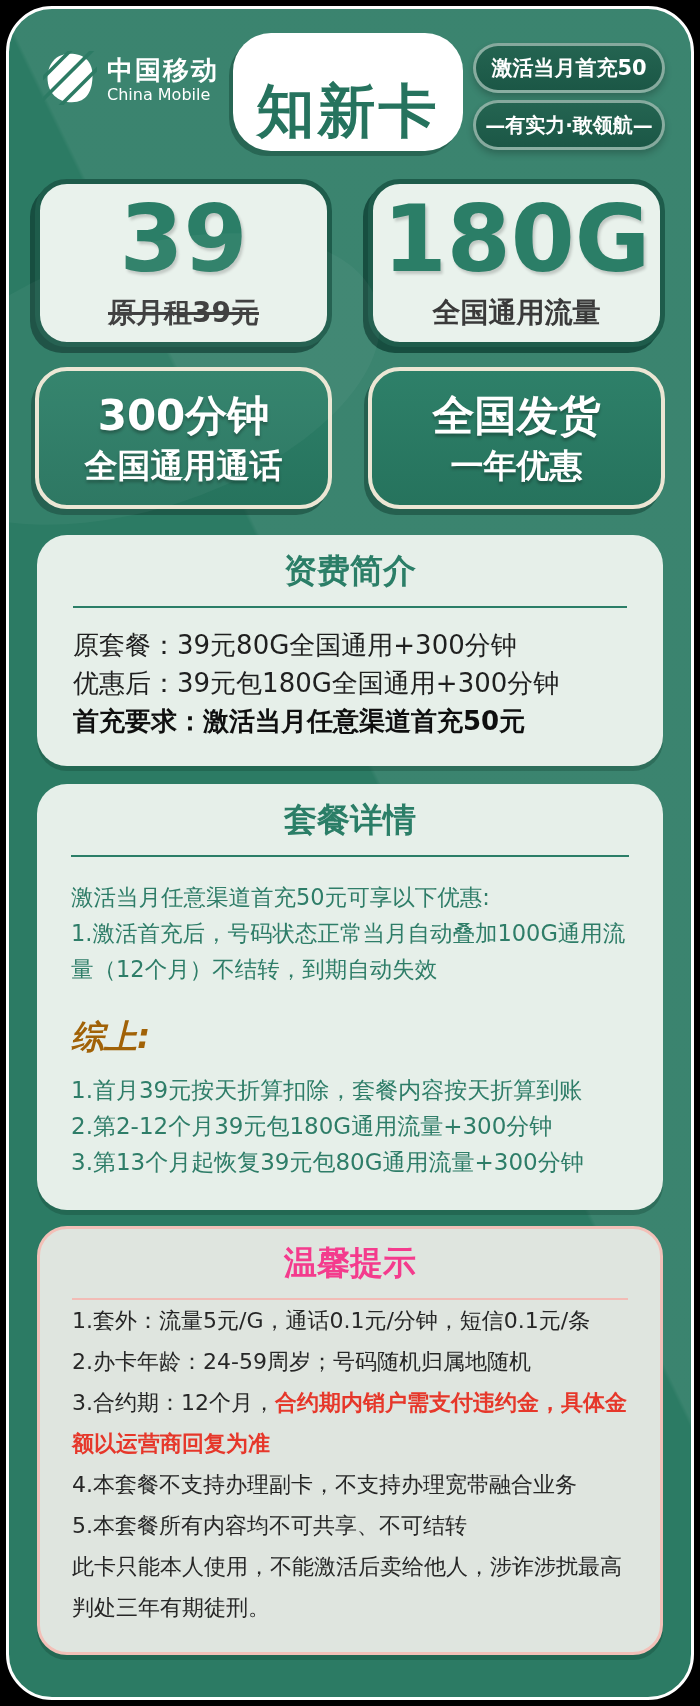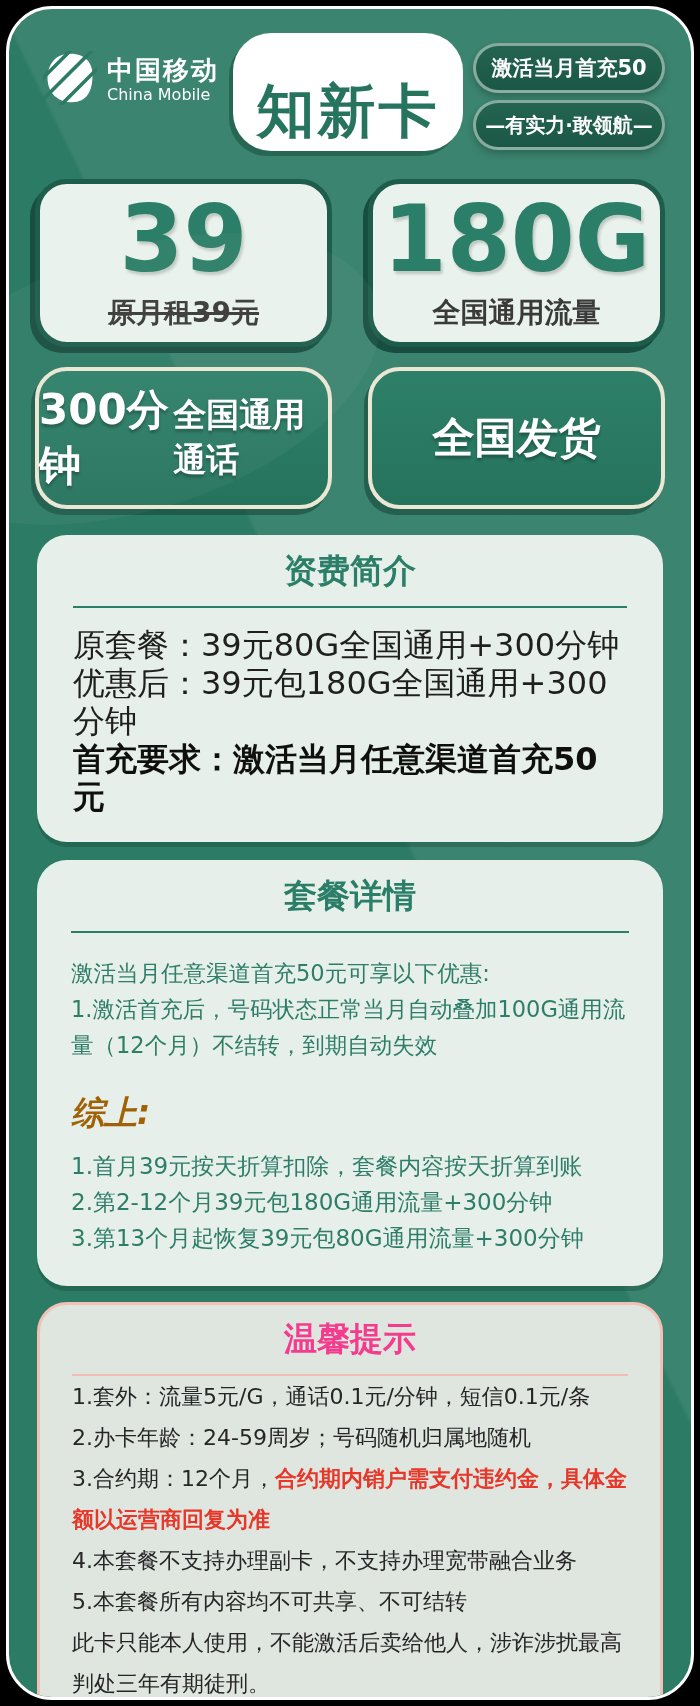--- a/index.html
+++ b/index.html
@@ -61,21 +61,21 @@
     font-size:92px;font-weight:800;color:#2b7e67;line-height:1;
     text-shadow:2px 3px 3px rgba(0,0,0,.18);
   }
   .big-note{margin-top:8px;font-size:28px;font-weight:bold;color:#3a3a3a;}
   .strike{text-decoration:line-through;text-decoration-thickness:3px;}
   .pill-card{
     width:297px;height:142px;box-sizing:border-box;
     background:linear-gradient(180deg,#2e8069,#26735d);
     border:4px solid #ece6d4;border-radius:32px;
     box-shadow:-4px 6px 0 rgba(16,60,48,.5);
-    display:flex;flex-direction:row;align-items:center;justify-content:center;color:#fff;
+    display:flex;flex-direction:column;align-items:center;justify-content:center;color:#fff;
   }
   .pill-l1{font-size:42px;font-weight:800;text-shadow:0 3px 3px rgba(0,0,0,.28);}
   .pill-l2{font-size:33px;font-weight:800;text-shadow:0 3px 3px rgba(0,0,0,.28);}
 
   
   .section{
     width:626px;box-sizing:border-box;margin:0 auto;
     background:#e6efe9;border-radius:30px;
     box-shadow:0 5px 0 rgba(16,60,48,.3);
   }
@@ -84,21 +84,21 @@
   .sec-tips{
     margin-top:16px;padding:14px 32px 24px;
     background:#dfe5df;border:3px solid #f3c0b8;
   }
   .section-title{text-align:center;font-size:33px;font-weight:800;color:#2b7e67;line-height:40px;}
   .section-title.pink{color:#f43b8d;}
   .divider{height:2px;background:#2b7e67;margin-top:15px;}
   .divider.pink{background:#f2bcb6;height:2px;}
 
   .fee-body{margin-top:18px;}
-  .fee-line{font-size:32px;color:#1f1f1f;line-height:38px;}
+  .fee-line{font-size:26px;color:#1f1f1f;line-height:38px;}
   .fee-line.bold{font-weight:800;color:#0f0f0f;}
 
   .detail-body{margin-top:22px;font-size:22.5px;color:#2e7d68;line-height:36px;}
   .summary-title{font-size:33px;font-weight:800;color:#a16207;margin:30px 0 15px;line-height:40px;font-style:italic;}
   .detail-item{font-size:23px;color:#2e7d68;line-height:36px;}
 
   .tips-body{}
   .tip-line{font-size:22px;color:#262626;line-height:41px;}
   .warning{color:#e6372a;font-weight:800;}
 </style>
@@ -147,20 +147,21 @@
       </div>
     </div>
 
     <div class="row row2">
       <div class="pill-card">
         <div class="pill-l1">300分钟</div>
         <div class="pill-l2">全国通用通话</div>
       </div>
       <div class="pill-card">
         <div class="pill-l1">全国发货</div>
+        <div class="pill-l2">一年优惠</div>
       </div>
     </div>
 
     <div class="section sec-fee">
       <div class="section-title">资费简介</div>
       <div class="divider"></div>
       <div class="fee-body">
         <div class="fee-line">原套餐：39元80G全国通用+300分钟</div>
         <div class="fee-line">优惠后：39元包180G全国通用+300分钟</div>
         <div class="fee-line bold">首充要求：激活当月任意渠道首充50元</div>

